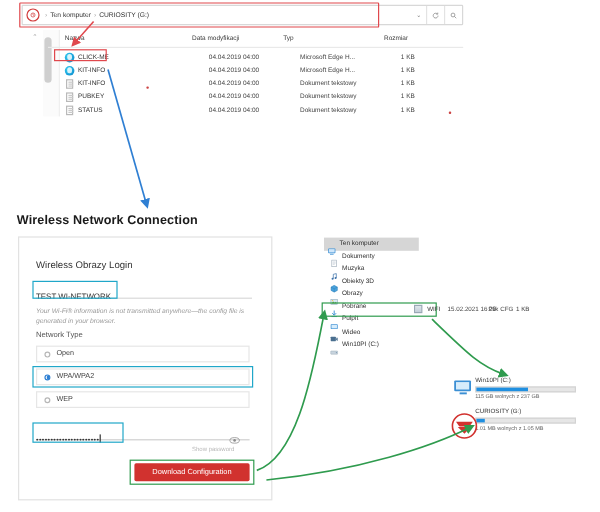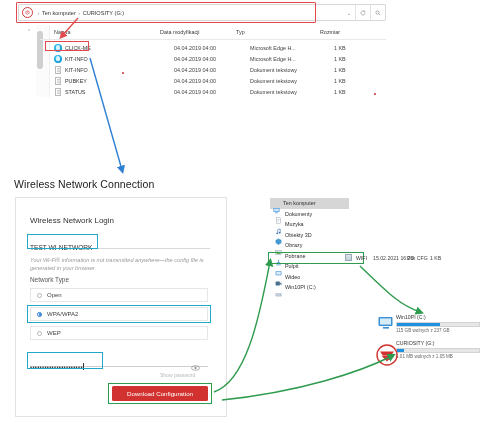--- a/index.html
+++ b/index.html
@@ -65,21 +65,21 @@
   #clickme-highlight{left:45px;top:41px;width:44px;height:10px;
     border:1.3px solid #e0484d;box-sizing:border-box;}
 
   
   .dot{width:1.6px;height:1.6px;background:#c44;border-radius:50%;}
 
   
   .svg-layer{position:absolute;left:0;top:0;width:500px;height:427px;pointer-events:none;}
 
   
-  #wireless-title{left:14px;top:178px;font-size:10.5px;font-weight:normal;color:#1b1b1b;
+  #wireless-title{left:14px;top:178px;font-size:10.5px;font-weight:bold;color:#1b1b1b;
     letter-spacing:.1px;}
   #wireless-card{left:15px;top:197px;width:212px;height:220px;background:#fff;
     border:1px solid #e2e2e2;box-sizing:border-box;}
   #wl-login{left:30px;top:216px;font-size:8px;color:#333;}
   #wl-ssid{left:30px;top:236px;width:180px;height:13px;
     border-bottom:1px solid #d9d9d9;box-sizing:border-box;}
   #wl-ssid span{font-size:6.6px;color:#333;}
   #ssid-highlight{left:27px;top:234px;width:71px;height:15px;
     border:1.6px solid #20a7c9;box-sizing:border-box;}
   #wl-note{left:30px;top:256px;width:178px;font-size:5.6px;line-height:8px;
@@ -227,21 +227,21 @@
   </div>
 </div>
 
 <div id="addr-highlight" class="abs"></div>
 <div id="clickme-highlight" class="abs"></div>
 <div class="abs dot" style="left:122px;top:72px"></div>
 <div class="abs dot" style="left:374px;top:93px"></div>
 
 <div id="wireless-title" class="abs">Wireless Network Connection</div>
 <div id="wireless-card" class="abs"></div>
-<div id="wl-login" class="abs">Wireless Network Login</div>
+<div id="wl-login" class="abs">Wireless Obrazy Login</div>
 
 <div id="wl-ssid" class="abs">
   <span>TEST WI-NETWORK</span>
 </div>
 <div id="ssid-highlight" class="abs"></div>
 
 <div id="wl-note" class="abs">Your Wi-Fi® information is not transmitted anywhere—the config file is generated in your browser.</div>
 <div id="wl-nettype" class="abs">Network Type</div>
 
 <div class="radio-row abs" style="top:288px">

